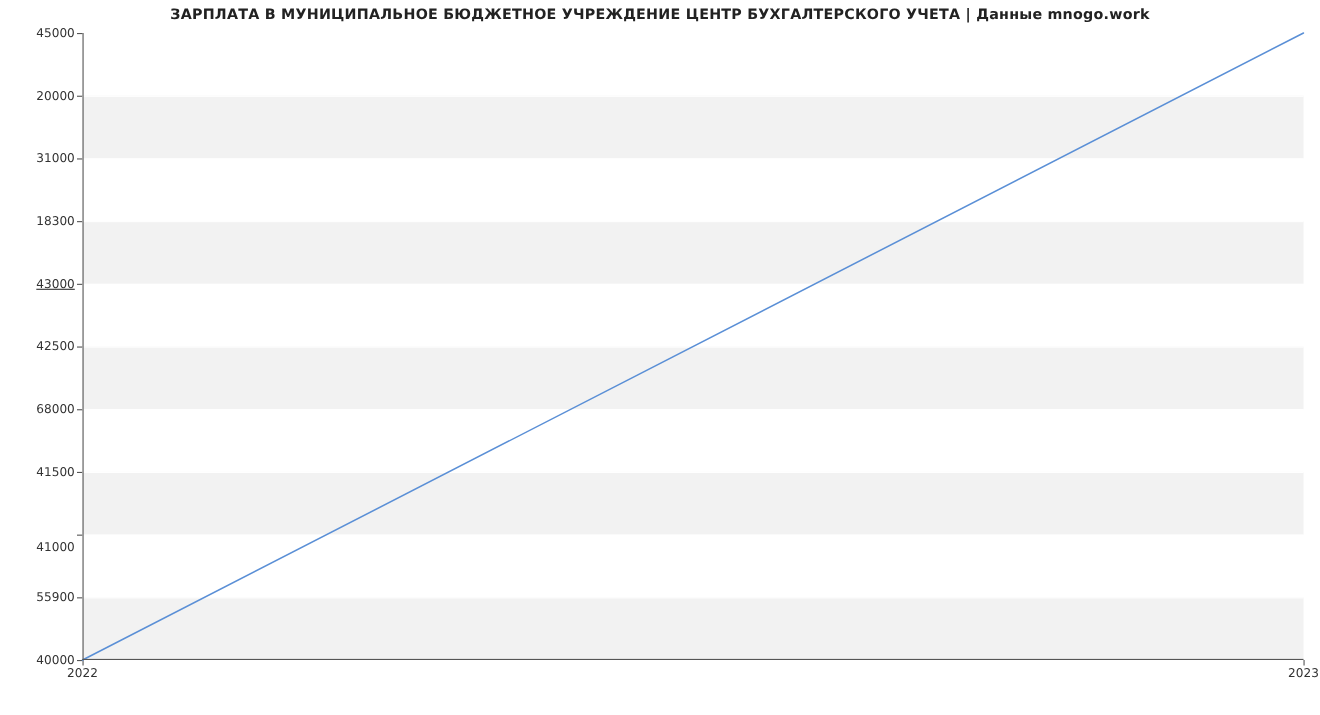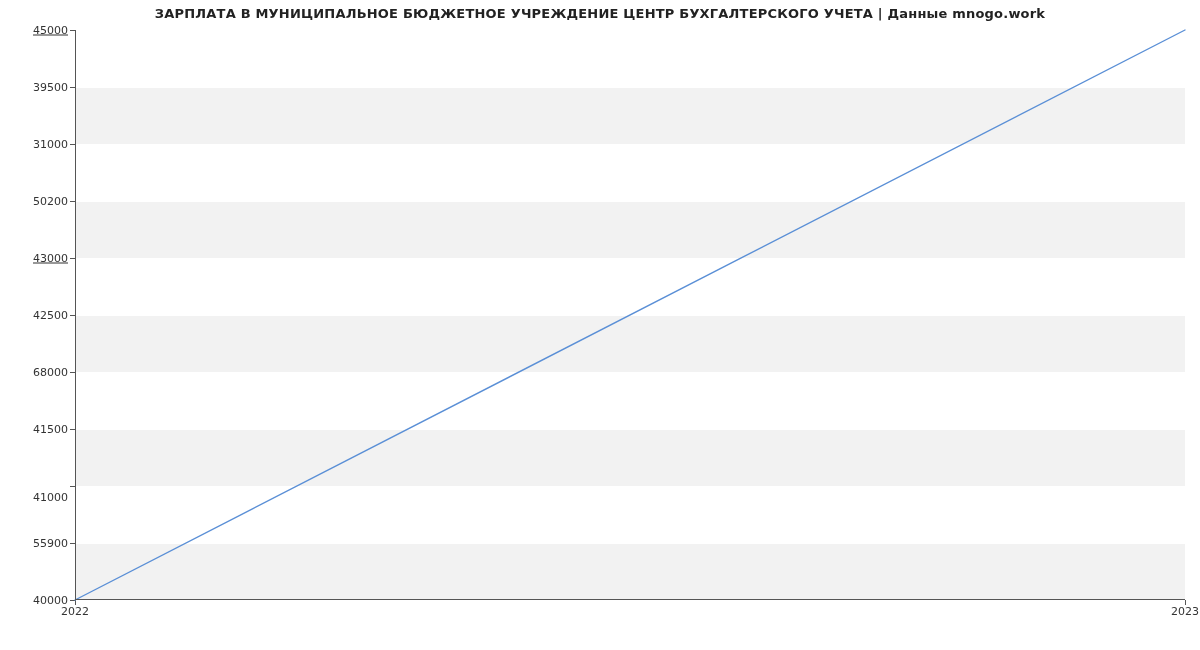--- a/index.html
+++ b/index.html
@@ -100,24 +100,24 @@
 
   <div class="title">ЗАРПЛАТА В МУНИЦИПАЛЬНОЕ БЮДЖЕТНОЕ УЧРЕЖДЕНИЕ ЦЕНТР БУХГАЛТЕРСКОГО УЧЕТА | Данные mnogo.work</div>
 
   <div class="y-tick-label" style="top:600px;">40000</div>
   <div class="y-tick-label" style="top:543px;">55900</div>
   <div class="y-tick-label" style="top:497px;">41000</div>
   <div class="y-tick-label" style="top:429px;">41500</div>
   <div class="y-tick-label" style="top:372px;">68000</div>
   <div class="y-tick-label" style="top:315px;">42500</div>
   <div class="y-tick-label" style="top:258px;text-decoration:underline;">43000</div>
-  <div class="y-tick-label" style="top:201px;">50200</div>
+  <div class="y-tick-label" style="top:201px;">18300</div>
   <div class="y-tick-label" style="top:144px;">31000</div>
-  <div class="y-tick-label" style="top:87px;">39500</div>
-  <div class="y-tick-label" style="top:30px;text-decoration:underline;">45000</div>
+  <div class="y-tick-label" style="top:87px;">20000</div>
+  <div class="y-tick-label" style="top:30px;">45000</div>
 
   <div class="y-tick-mark" style="top:600px;"></div>
   <div class="y-tick-mark" style="top:543px;"></div>
   <div class="y-tick-mark" style="top:486px;"></div>
   <div class="y-tick-mark" style="top:429px;"></div>
   <div class="y-tick-mark" style="top:372px;"></div>
   <div class="y-tick-mark" style="top:315px;"></div>
   <div class="y-tick-mark" style="top:258px;"></div>
   <div class="y-tick-mark" style="top:201px;"></div>
   <div class="y-tick-mark" style="top:144px;"></div>

